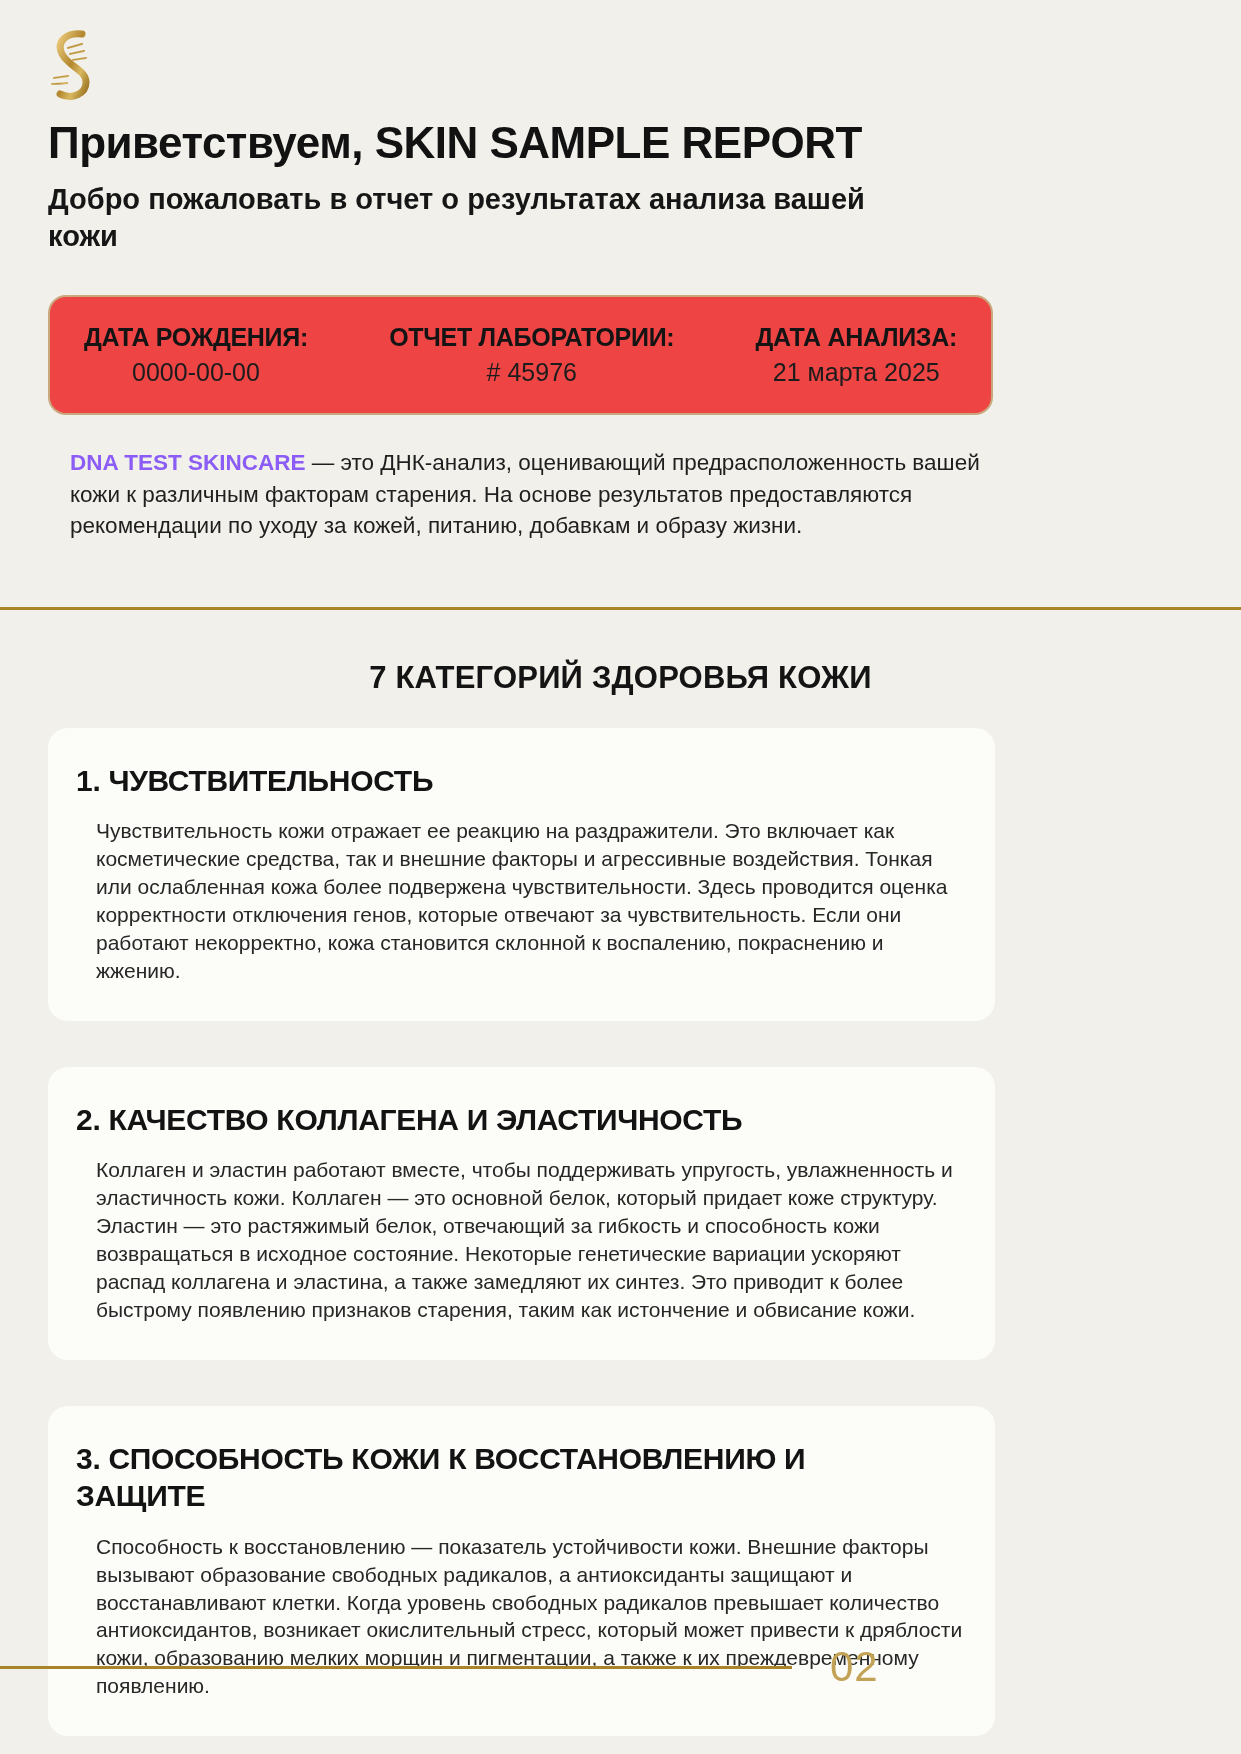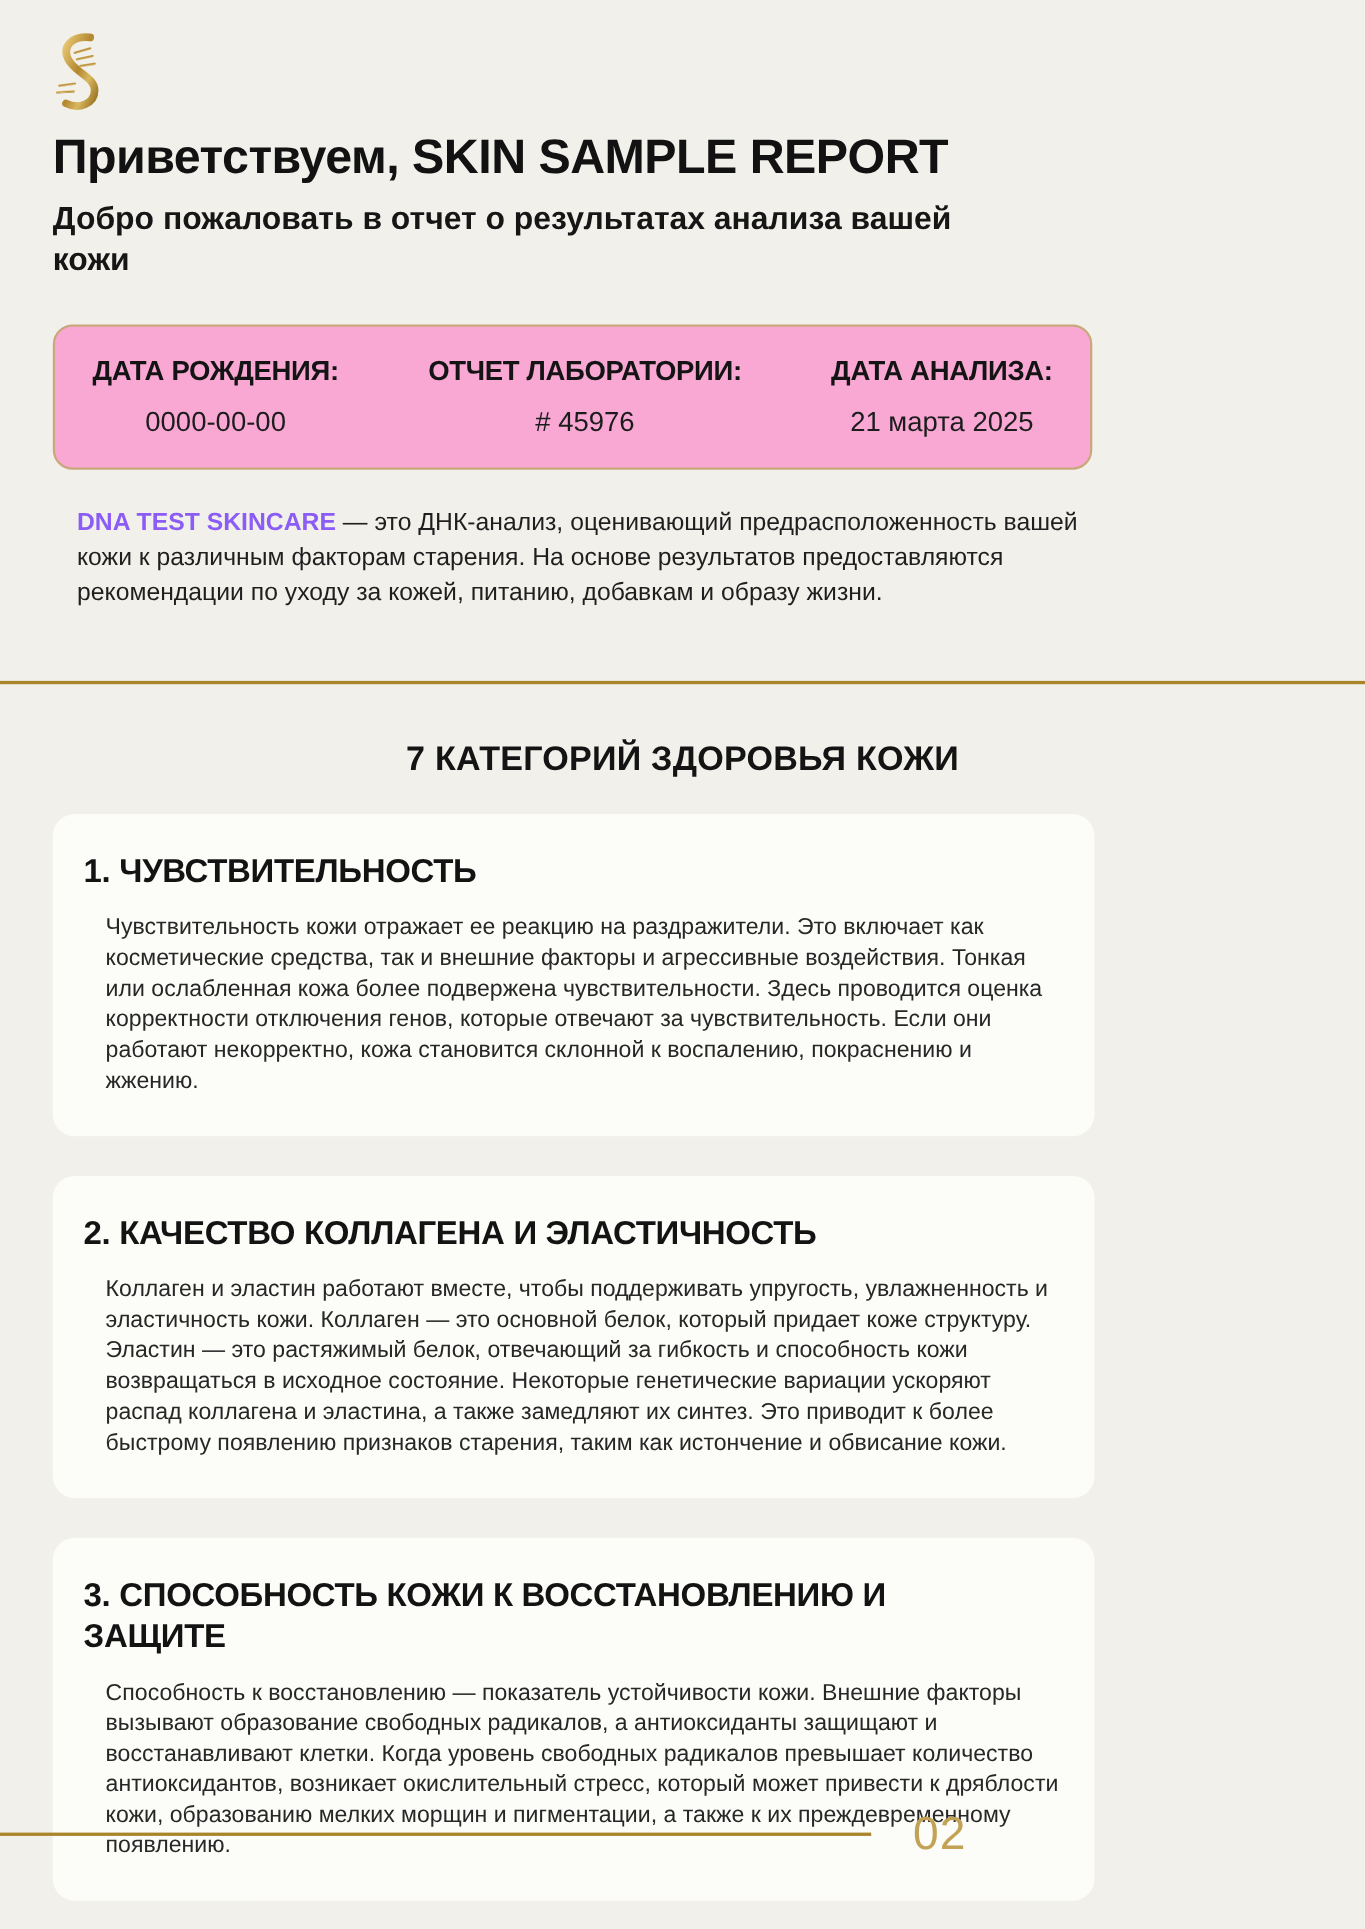--- a/index.html
+++ b/index.html
@@ -38,41 +38,41 @@
     font-weight: 700;
     color: #161616;
     line-height: 1.28;
     margin-top: 14px;
     max-width: 880px;
   }
 
   
   .info-box {
     margin-top: 40px;
-    background: #f9a8d4;
+    background: #ef4444;
     border: 2px solid #c9a87e;
     border-radius: 18px;
     display: flex;
     justify-content: space-between;
     align-items: center;
     padding: 26px 34px;
     width: 945px;
   }
   .info-field { text-align: center; }
   .info-label {
     font-size: 25px;
     font-weight: 700;
     letter-spacing: -0.3px;
     color: #141414;
   }
   .info-value {
     font-size: 25px;
     font-weight: 400;
     color: #1c1c1c;
-    margin-top: 18px;
+    margin-top: 6px;
   }
 
   
   .intro {
     margin-top: 32px;
     padding-left: 22px;
     font-size: 22.5px;
     line-height: 1.38;
     color: #1f1f1f;
     max-width: 960px;
@@ -90,21 +90,21 @@
 
   
   .section-title {
     margin-top: 50px;
     text-align: center;
     font-size: 31px;
     font-weight: 700;
     letter-spacing: 0.2px;
     color: #141414;
   }
-  .cards { margin-top: 32px; display: flex; flex-direction: column; gap: 36px; }
+  .cards { margin-top: 32px; display: flex; flex-direction: column; gap: 46px; }
   .card {
     background: #fcfcf9;
     border-radius: 20px;
     padding: 34px 28px 36px 28px;
     width: 947px;
   }
   .card-title {
     font-size: 30px;
     font-weight: 800;
     letter-spacing: -0.3px;

